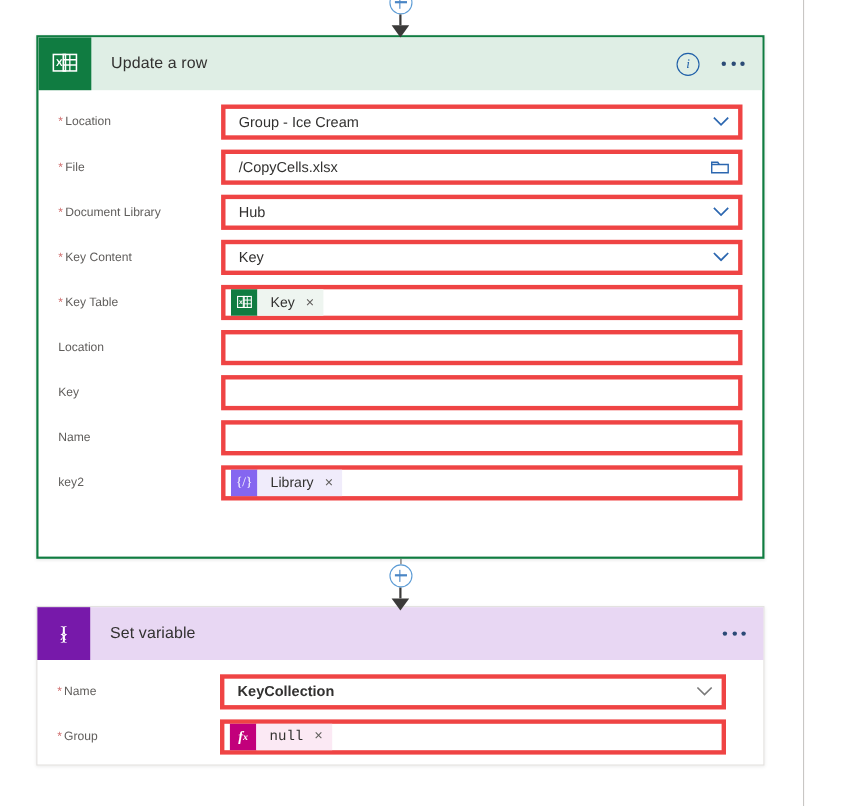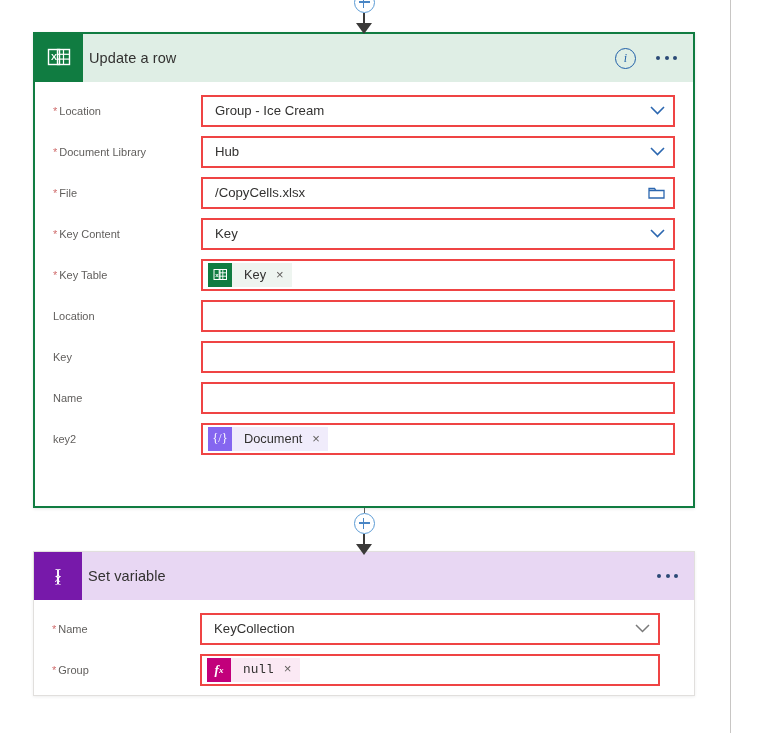--- a/index.html
+++ b/index.html
@@ -111,21 +111,21 @@
     display: flex;
     align-items: center;
     justify-content: center;
   }
   .header-icon.excel { background: #107c41; }
   .header-icon.setvar { background: #7719aa; }
 
   .header-title {
     font-size: 14.5px;
     color: #323130;
-    margin-left: 6px;
+    margin-left: 18px;
     letter-spacing: .1px;
   }
 
   .header-actions {
     margin-left: auto;
     display: flex;
     align-items: center;
     padding-right: 16px;
     gap: 20px;
   }
@@ -169,21 +169,21 @@
     flex: 0 0 148px;
     font-size: 11px;
     color: #605e5c;
     white-space: nowrap;
   }
   .req { color: #d06e6e; margin-right: 2px; }
 
   .field {
     flex: 1;
     height: 32px;
-    border: 2px solid #ef4444;
+    border: 4px solid #ef4444;
     background: #ffffff;
     display: flex;
     align-items: center;
     padding: 0 0 0 12px;
     box-sizing: border-box;
     font-size: 13.2px;
     color: #323130;
     position: relative;
   }
   .field.token-field { padding-left: 5px; }
@@ -288,42 +288,42 @@
           <span class="chevron">
             <svg width="15" height="9" viewBox="0 0 15 9">
                 <path d="M1 1 L7.5 7.5 L14 1" fill="none" stroke="#2c67b0" stroke-width="1.6"></path>
               </svg>
           </span>
         </div>
       </div>
 
       <div class="row">
         <div class="row-label">
+          <span class="req">*</span><span>File</span>
+        </div>
+        <div class="field">
+          <span class="field-value">/CopyCells.xlsx</span>
+          <span class="folder-btn">
+            <svg width="17" height="15" viewBox="0 0 17 15">
+              <path d="M1 3.5 L6.5 3.5 L8 5.5 L1 5.5 Z M1 3.5 L1 13 L16 13 L16 5.5 L8 5.5" fill="none" stroke="#2c67b0" stroke-width="1.3"></path>
+            </svg>
+          </span>
+        </div>
+      </div>
+
+      <div class="row">
+        <div class="row-label">
           <span class="req">*</span><span>Document Library</span>
         </div>
         <div class="field">
           <span class="field-value">Hub</span>
           <span class="chevron">
             <svg width="15" height="9" viewBox="0 0 15 9">
                 <path d="M1 1 L7.5 7.5 L14 1" fill="none" stroke="#2c67b0" stroke-width="1.6"></path>
               </svg>
-          </span>
-        </div>
-      </div>
-
-      <div class="row">
-        <div class="row-label">
-          <span class="req">*</span><span>File</span>
-        </div>
-        <div class="field">
-          <span class="field-value">/CopyCells.xlsx</span>
-          <span class="folder-btn">
-            <svg width="17" height="15" viewBox="0 0 17 15">
-              <path d="M1 3.5 L6.5 3.5 L8 5.5 L1 5.5 Z M1 3.5 L1 13 L16 13 L16 5.5 L8 5.5" fill="none" stroke="#2c67b0" stroke-width="1.3"></path>
-            </svg>
           </span>
         </div>
       </div>
 
 
       <div class="row">
         <div class="row-label">
           <span class="req">*</span><span>Key Content</span>
         </div>
         <div class="field">
@@ -380,21 +380,21 @@
           <span class="field-value"></span>
         </div>
       </div>
 
       <div class="row">
         <div class="row-label">key2</div>
         <div class="field token-field">
           <span class="token">
             <span class="token-icon code">{/}</span>
             <span class="token-body purple">
-              <span>Document</span>
+              <span>Library</span>
               <span class="token-x">×</span>
             </span>
           </span>
         </div>
       </div>
 
     </div>
   </div>
 
   <div class="connector" style="left:344px; top:508px;">
@@ -423,21 +423,21 @@
         </div>
       </div>
     </div>
 
     <div class="card-body">
 
       <div class="row">
         <div class="row-label">
           <span class="req">*</span><span>Name</span>
         </div>
-        <div class="field" style="margin-right:16px;">
+        <div class="field" style="margin-right:16px;font-weight:bold;">
           <span class="field-value">KeyCollection</span>
           <span class="chevron">
             <svg width="15" height="9" viewBox="0 0 15 9">
                 <path d="M1 1 L7.5 7.5 L14 1" fill="none" stroke="#7a7a7a" stroke-width="1.5"></path>
               </svg>
           </span>
         </div>
       </div>
 
       <div class="row">

